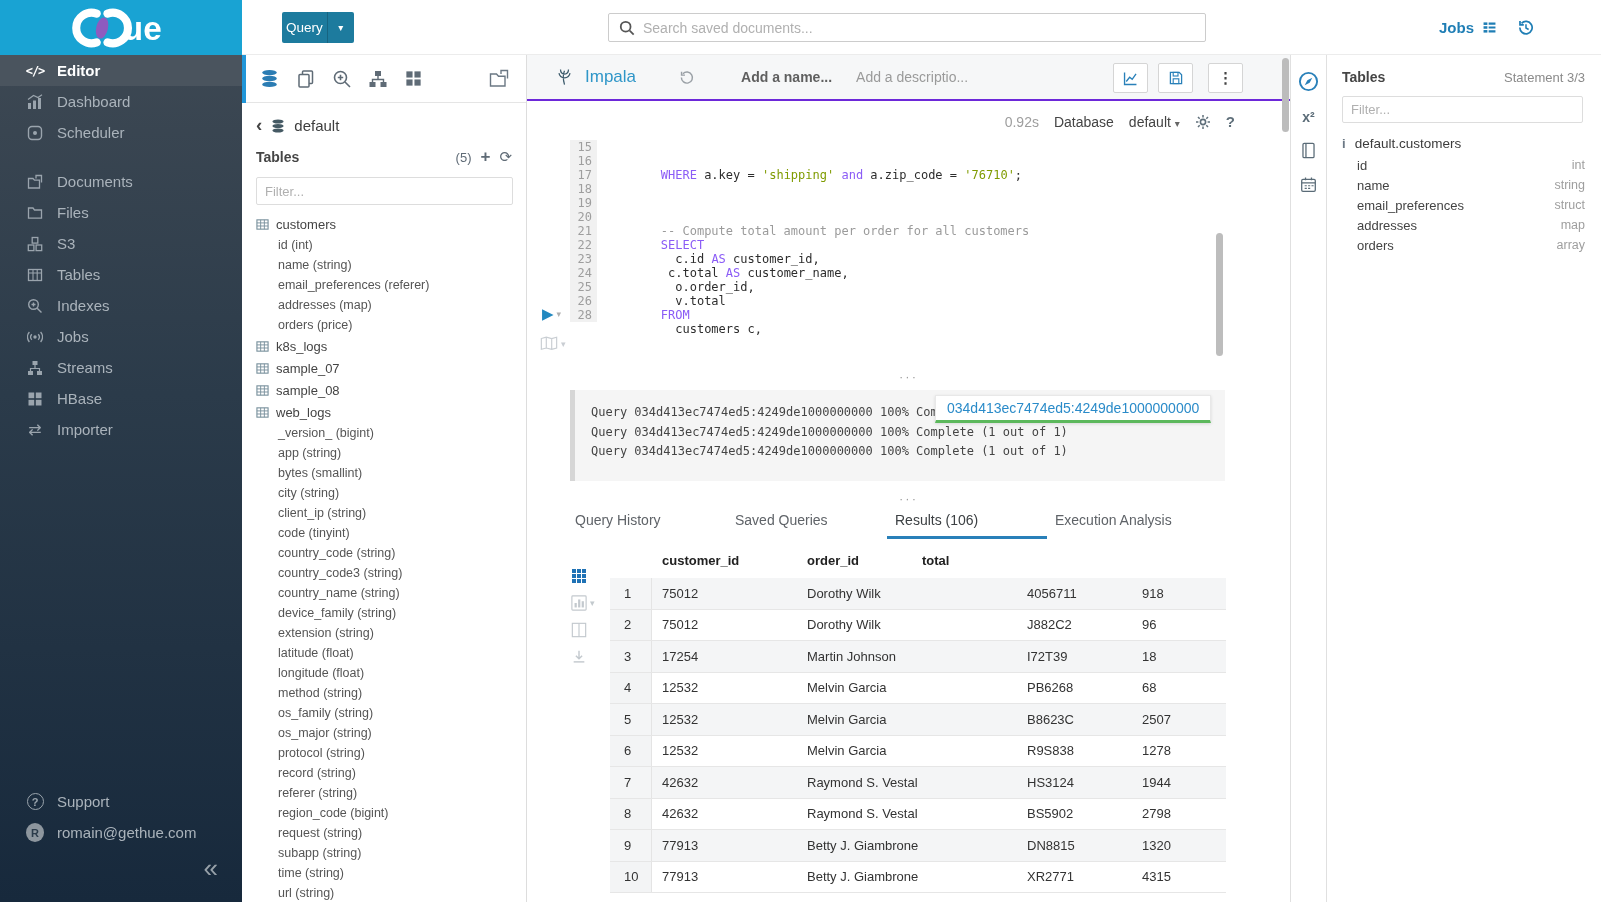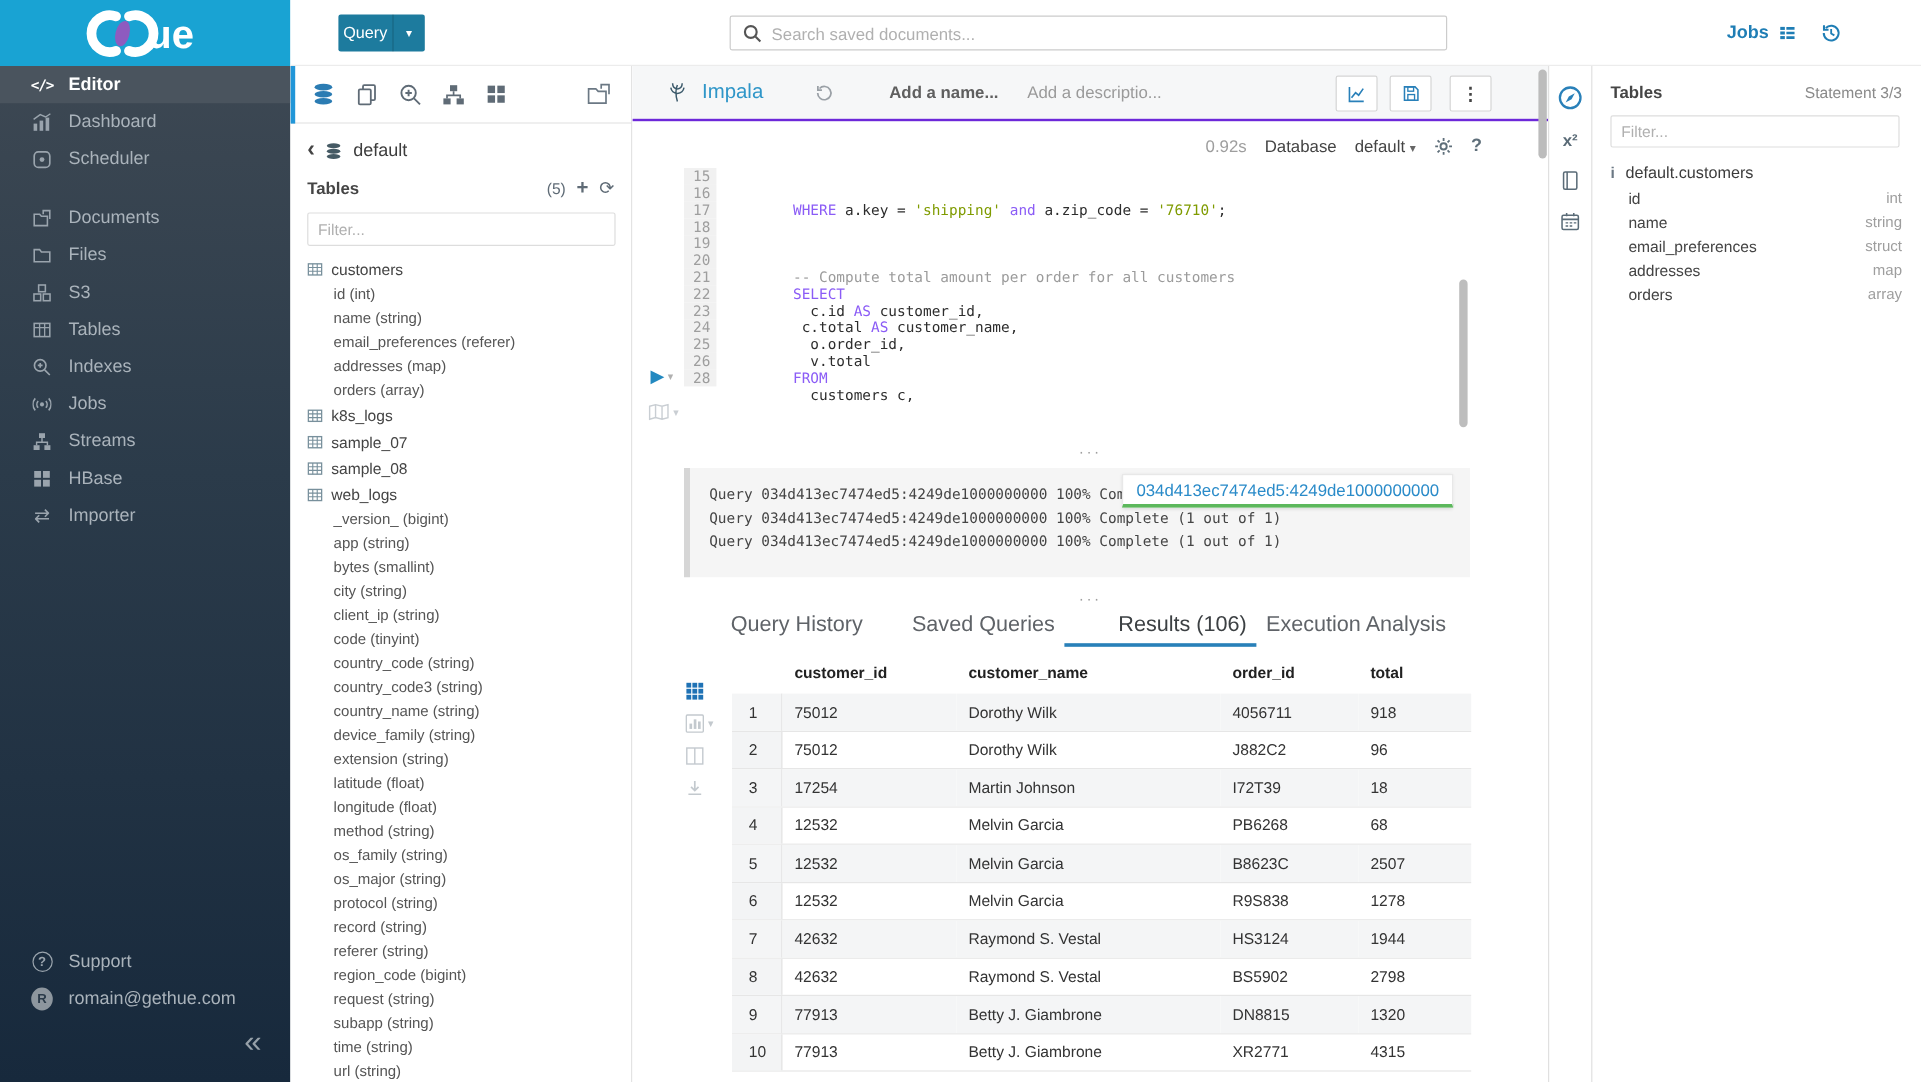--- a/index.html
+++ b/index.html
@@ -93,21 +93,21 @@
   .pg-scroll{position:absolute;right:1px;top:3px;width:7px;height:74px;background:#bcbcbc;border-radius:4px}
 
   .divdots{position:absolute;left:0;right:0;text-align:center;color:#9e9e9e;font-size:13px;letter-spacing:2px;line-height:8px}
   .logbox{position:absolute;left:43px;top:335px;width:655px;height:91px;background:#f5f5f5;border-left:5px solid #d6d6d6;
     padding:13px 0 0 16px;font-family:"DejaVu Sans Mono",monospace;font-size:12px;line-height:19.5px;color:#454545;overflow:hidden}
   .logbox div{white-space:nowrap}
   .job-tooltip{position:absolute;left:408px;top:340px;background:#fff;border:1px solid #e8e8e8;border-bottom:3px solid #5cb85c;
     box-shadow:0 1px 3px rgba(0,0,0,.12);padding:4px 11px;font-size:14px;color:#2a8bc9;cursor:pointer}
 
   .tabs{position:absolute;left:0;top:450px;right:0;height:34px;display:flex;padding-left:40px}
-  .tab{min-width:160px;text-align:right;line-height:31px;font-size:18px;color:#5f6368;cursor:pointer;padding:0 8px}
+  .tab{min-width:160px;text-align:left;line-height:31px;font-size:14px;color:#5f6368;cursor:pointer;padding:0 8px}
   .tab.active{border-bottom:3px solid #2980b9;color:#3c4043}
 
   .rail{position:absolute;left:44px;top:513px;display:flex;flex-direction:column;gap:11px}
   .rail .ric{color:#c3c9ce;cursor:pointer;display:flex;align-items:center;gap:3px}
   .rail .ric.active{color:#1f72b5}
   .rail .rcaret{font-size:9px;color:#c3c9ce}
 
   .results{position:absolute;left:83px;top:487px;width:616px}
   .r-head{display:flex;height:36px;align-items:center;font-weight:bold;font-size:13px;color:#212121}
   .r-row{display:flex;height:31.5px;align-items:center;font-size:13px;color:#333;border-bottom:1px solid #e6e6e6;cursor:default}
@@ -383,21 +383,21 @@
             <path d="M1 5.3 H13 M1 8.6 H13 M5 2 V12 M9 2 V12" stroke="#78909c" stroke-width="1" fill="none"></path>
           </svg>
           <span>customers</span>
         </div>
         <div class="tbl-cols">
 
         <div class="col">id (int)</div>
           <div class="col">name (string)</div>
           <div class="col">email_preferences (referer)</div>
           <div class="col">addresses (map)</div>
-          <div class="col">orders (array)</div>
+          <div class="col">orders (price)</div>
         </div>
       </div>
 
       <div>
         <div class="tbl-name">
           <svg width="13" height="13" viewBox="0 0 14 14">
             <rect x="1" y="2" width="12" height="10" fill="none" stroke="#78909c" stroke-width="1.2"></rect>
             <path d="M1 5.3 H13 M1 8.6 H13 M5 2 V12 M9 2 V12" stroke="#78909c" stroke-width="1" fill="none"></path>
           </svg>
           <span>k8s_logs</span>
@@ -680,21 +680,20 @@
           <path d="M9 2 V10 M5.5 7.5 L9 11 L12.5 7.5" fill="none" stroke="currentColor" stroke-width="1.6"></path>
           <path d="M3 14.5 H15" stroke="currentColor" stroke-width="1.6"></path>
         </svg>
     </span>
   </div>
 
   <div class="results">
     <div class="r-head">
       <span class="cell c0"></span>
       <span class="cell c1">customer_id</span>
-      <span class="cell c2">customer_name</span>
       <span class="cell c3">order_id</span>
       <span class="cell c4">total</span>
     </div>
     <div class="rows">
 
         <div class="r-row">
           <span class="cell c0">1</span>
           <span class="cell c1">75012</span>
           <span class="cell c2">Dorothy Wilk</span>
           <span class="cell c3">4056711</span>

